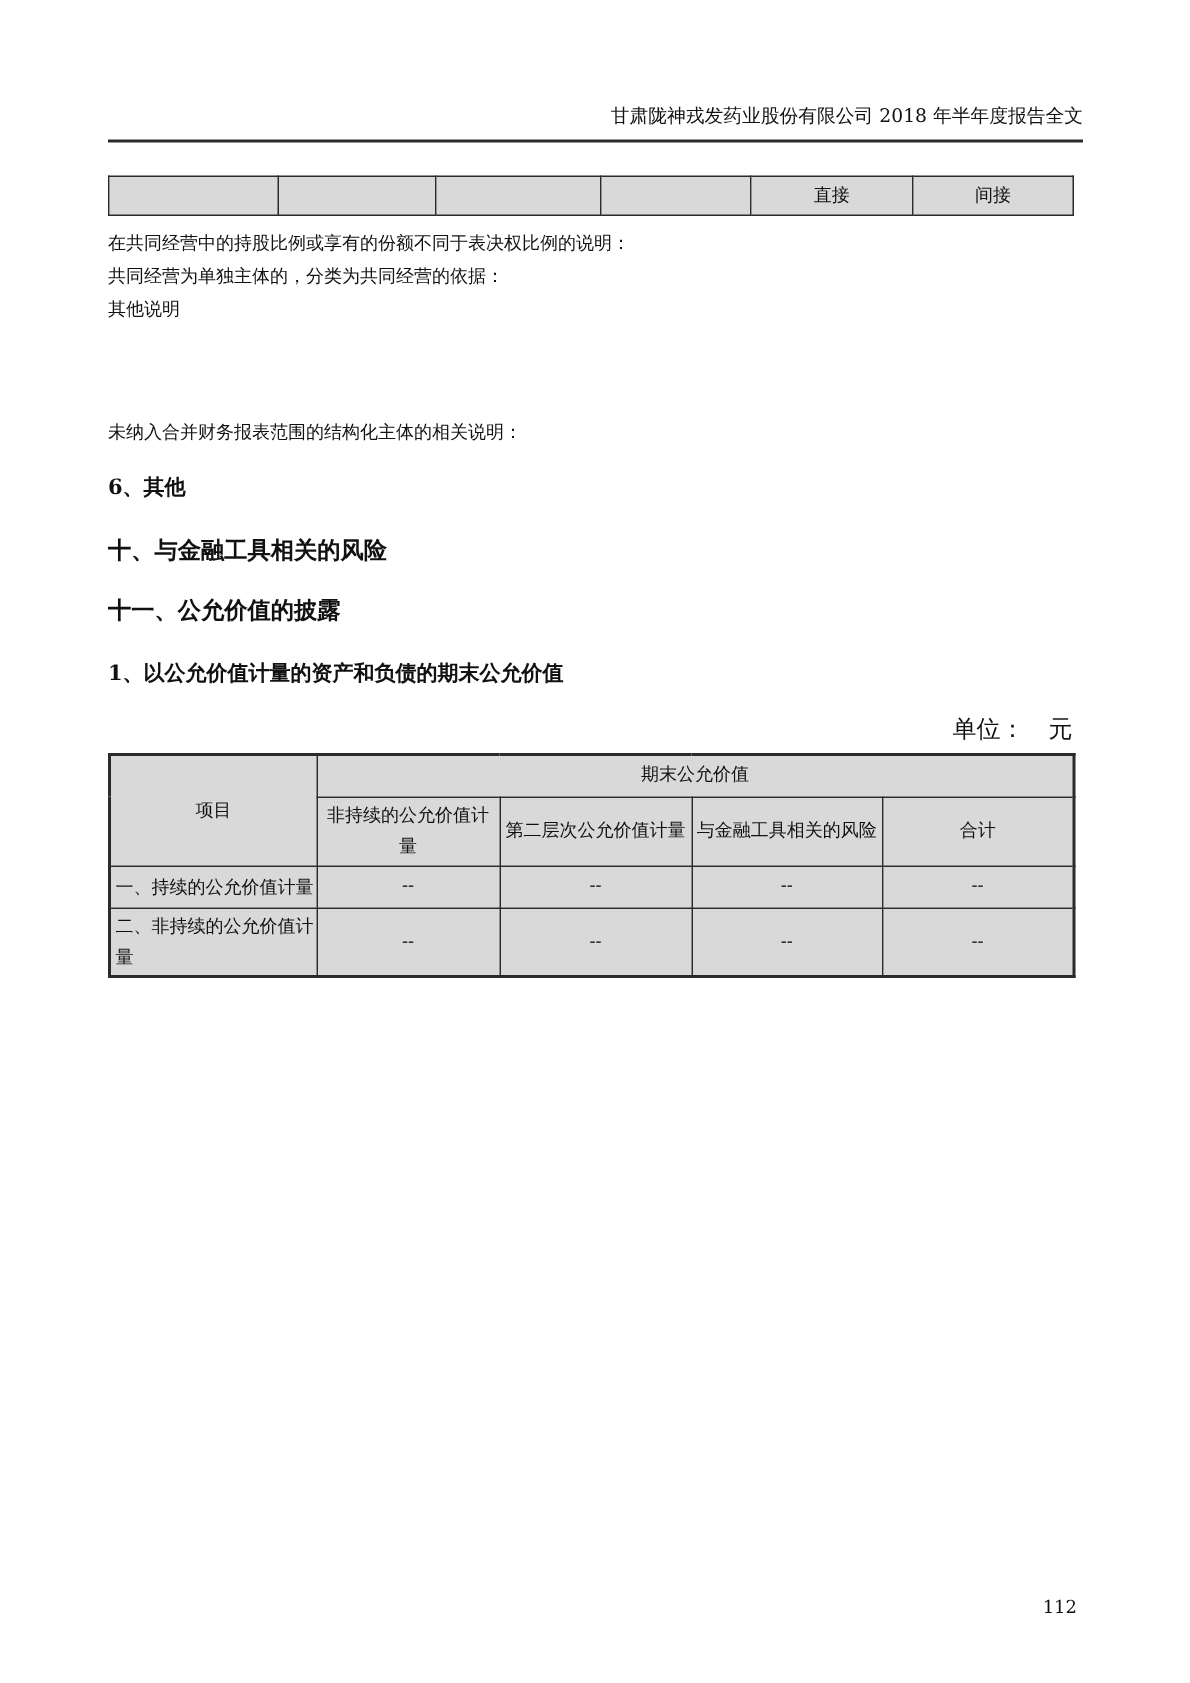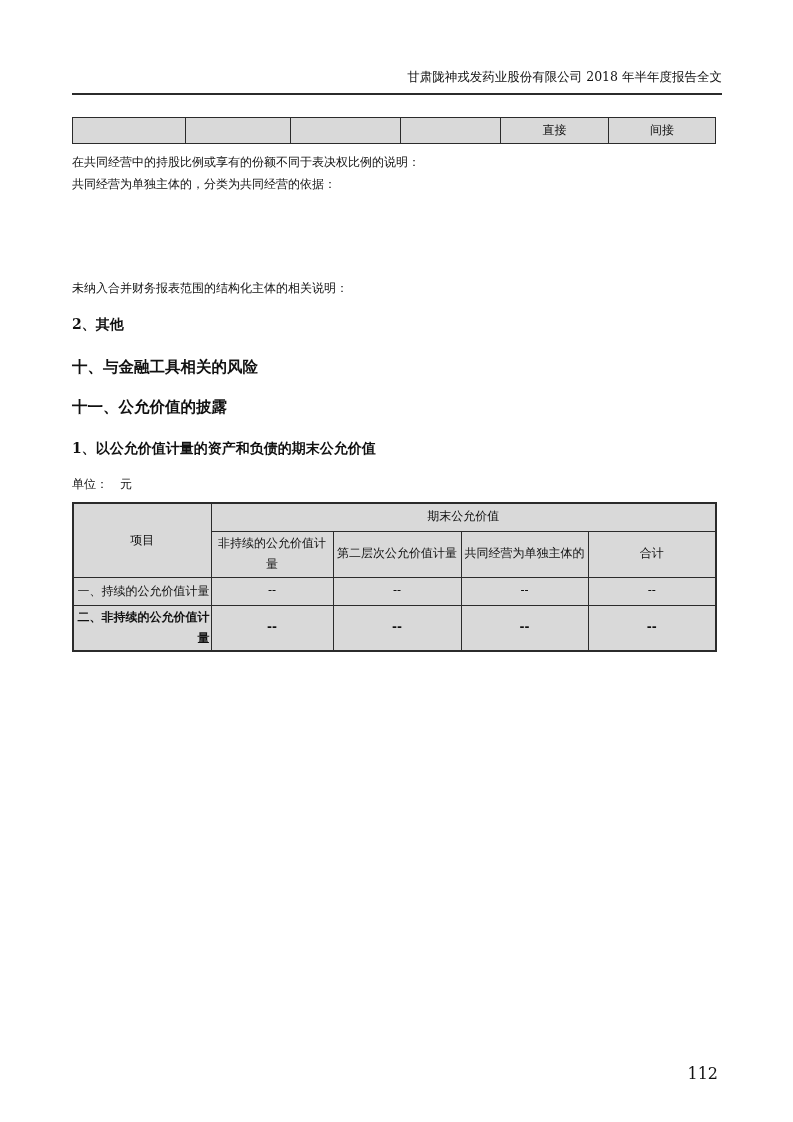--- a/index.html
+++ b/index.html
@@ -79,44 +79,44 @@
     width: 650px;
     font-size: 15.5px;
     font-weight: bold;
   }
 
   .unit-label {
     position: absolute;
     top: 456px;
     left: 72px;
     width: 643px;
-    text-align: left;
-    font-size: 12px;
+    text-align: right;
+    font-size: 16px;
   }
 
   
   .fv-table { position: absolute; top: 482px; left: 72px; border: 2px solid var(--border); }
   .fv-table .row-h1 { height: 28px; }
   .fv-table .row-h2 { height: 46px; }
   .fv-table .row-b1 { height: 28px; }
-  .fv-table .row-b2 { height: 32px; font-weight: bold; }
+  .fv-table .row-b2 { height: 32px; }
   .fv-table td.label-cell {
-    text-align: right;
+    text-align: left;
     padding-left: 3px;
     padding-right: 1px;
     line-height: 1.75;
   }
 
   .page-number {
     position: absolute;
     top: 1044px;
     left: 72px;
     width: 646px;
     text-align: right;
-    font-size: 16px;
+    font-size: 12px;
   }
 </style>
 </head>
 <body>
 
 <div class="page">
 
   <div class="running-head">
     <span>甘肃陇神戎发药业股份有限公司 2018 年半年度报告全文</span>
   </div>
@@ -137,25 +137,26 @@
       <td></td>
       <td></td>
       <td>直接</td>
       <td>间接</td>
     </tr>
   </tbody>
     </table>
 
   <div class="para" style="top:134px">在共同经营中的持股比例或享有的份额不同于表决权比例的说明：</div>
   <div class="para" style="top:156px">共同经营为单独主体的，分类为共同经营的依据：</div>
+  <div class="para" style="top:178px">其他说明</div>
 
 
   <div class="para" style="top:260px">未纳入合并财务报表范围的结构化主体的相关说明：</div>
 
-  <div class="h-sub" style="top:296px">2、其他</div>
+  <div class="h-sub" style="top:296px">6、其他</div>
 
   <div class="h-main" style="top:377px">十一、公允价值的披露</div>
 
   <div class="h-main" style="top:337px">十、与金融工具相关的风险</div>
 
   <div class="h-sub" style="top:420px">1、以公允价值计量的资产和负债的期末公允价值</div>
 
   <div class="unit-label">单位：　元</div>
 
   <table class="fv-table">
@@ -167,21 +168,21 @@
         <col style="width:128px">
     </colgroup>
     <tbody>
         <tr class="row-h1">
       <td rowspan="2">项目</td>
       <td colspan="4">期末公允价值</td>
     </tr>
     <tr class="row-h2">
       <td>非持续的公允价值计量</td>
       <td>第二层次公允价值计量</td>
-      <td>共同经营为单独主体的</td>
+      <td>与金融工具相关的风险</td>
       <td>合计</td>
     </tr>
     <tr class="row-b1">
       <td class="label-cell">一、持续的公允价值计量</td>
       <td>--</td>
       <td>--</td>
       <td>--</td>
       <td>--</td>
     </tr>
     <tr class="row-b2">

